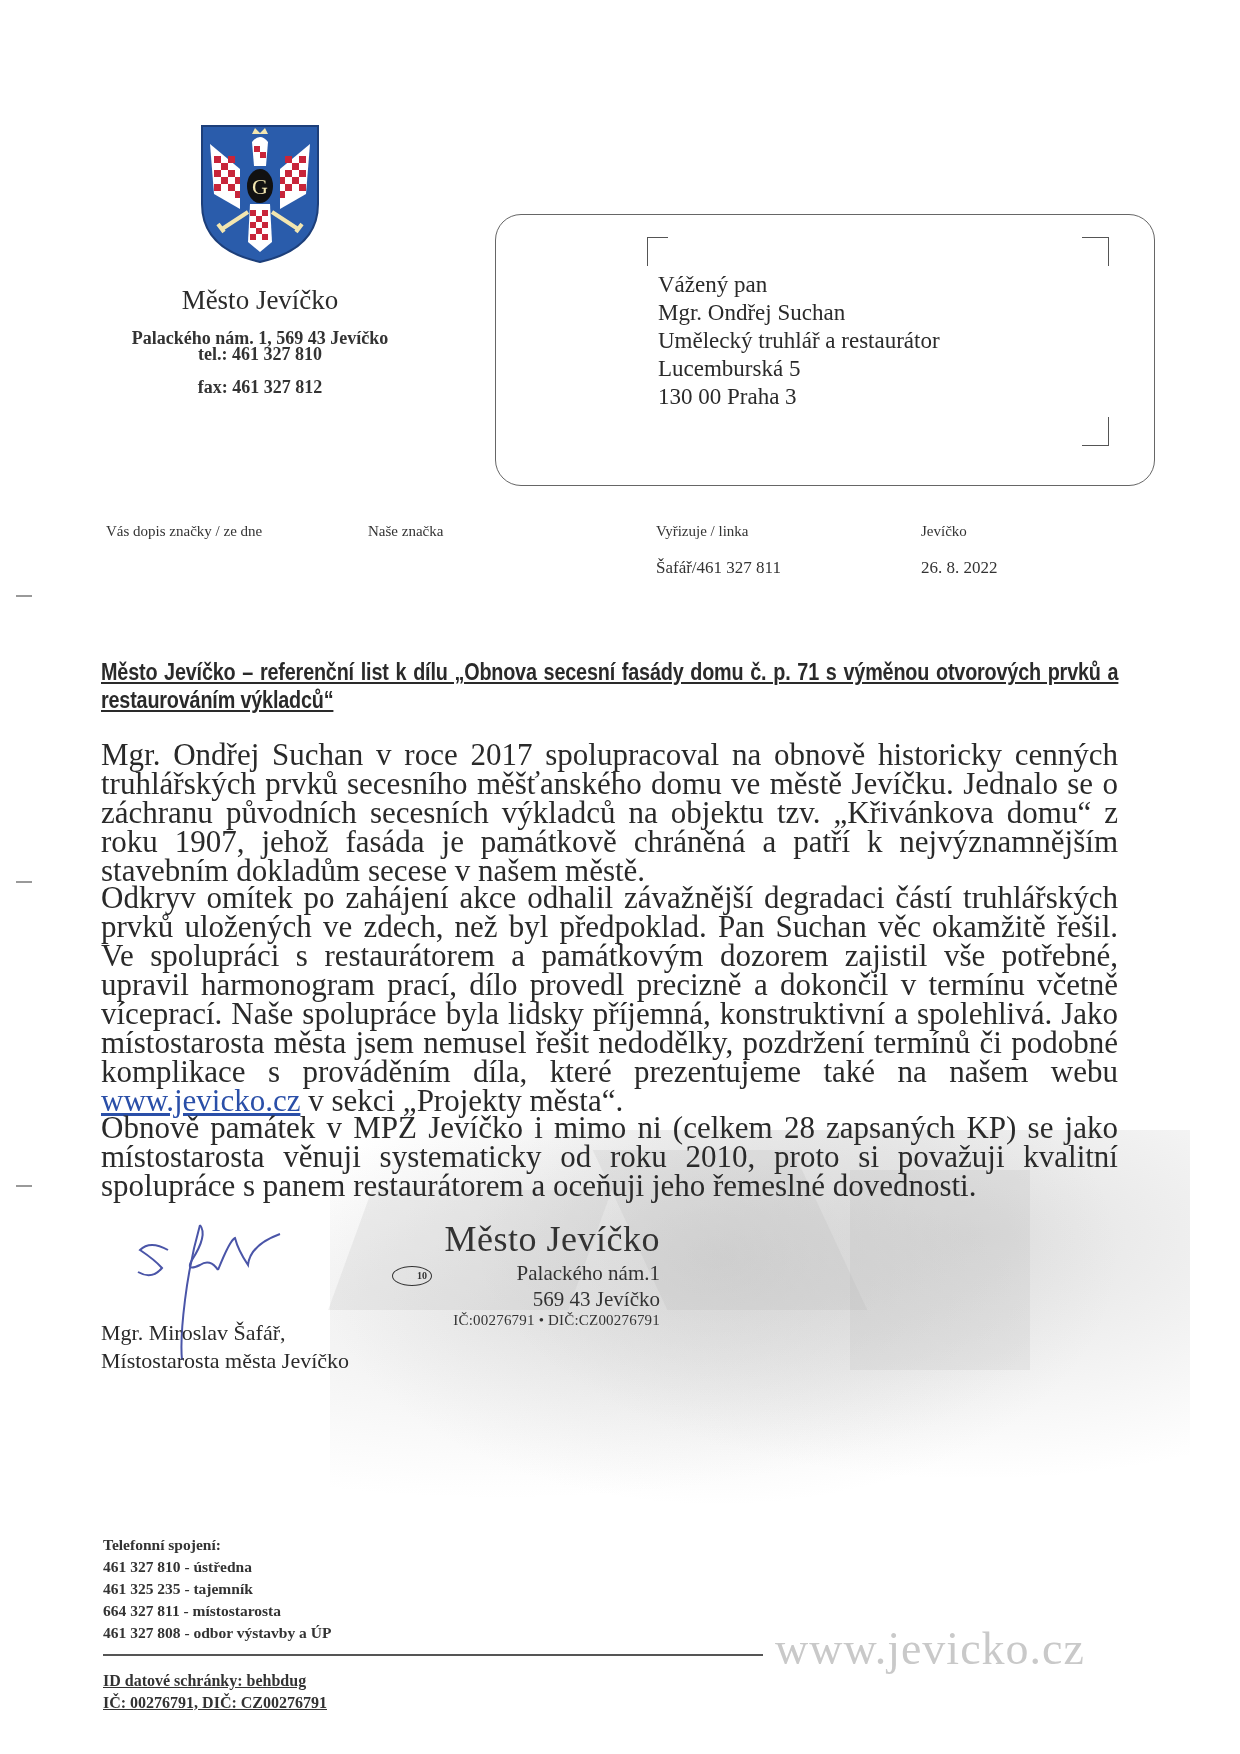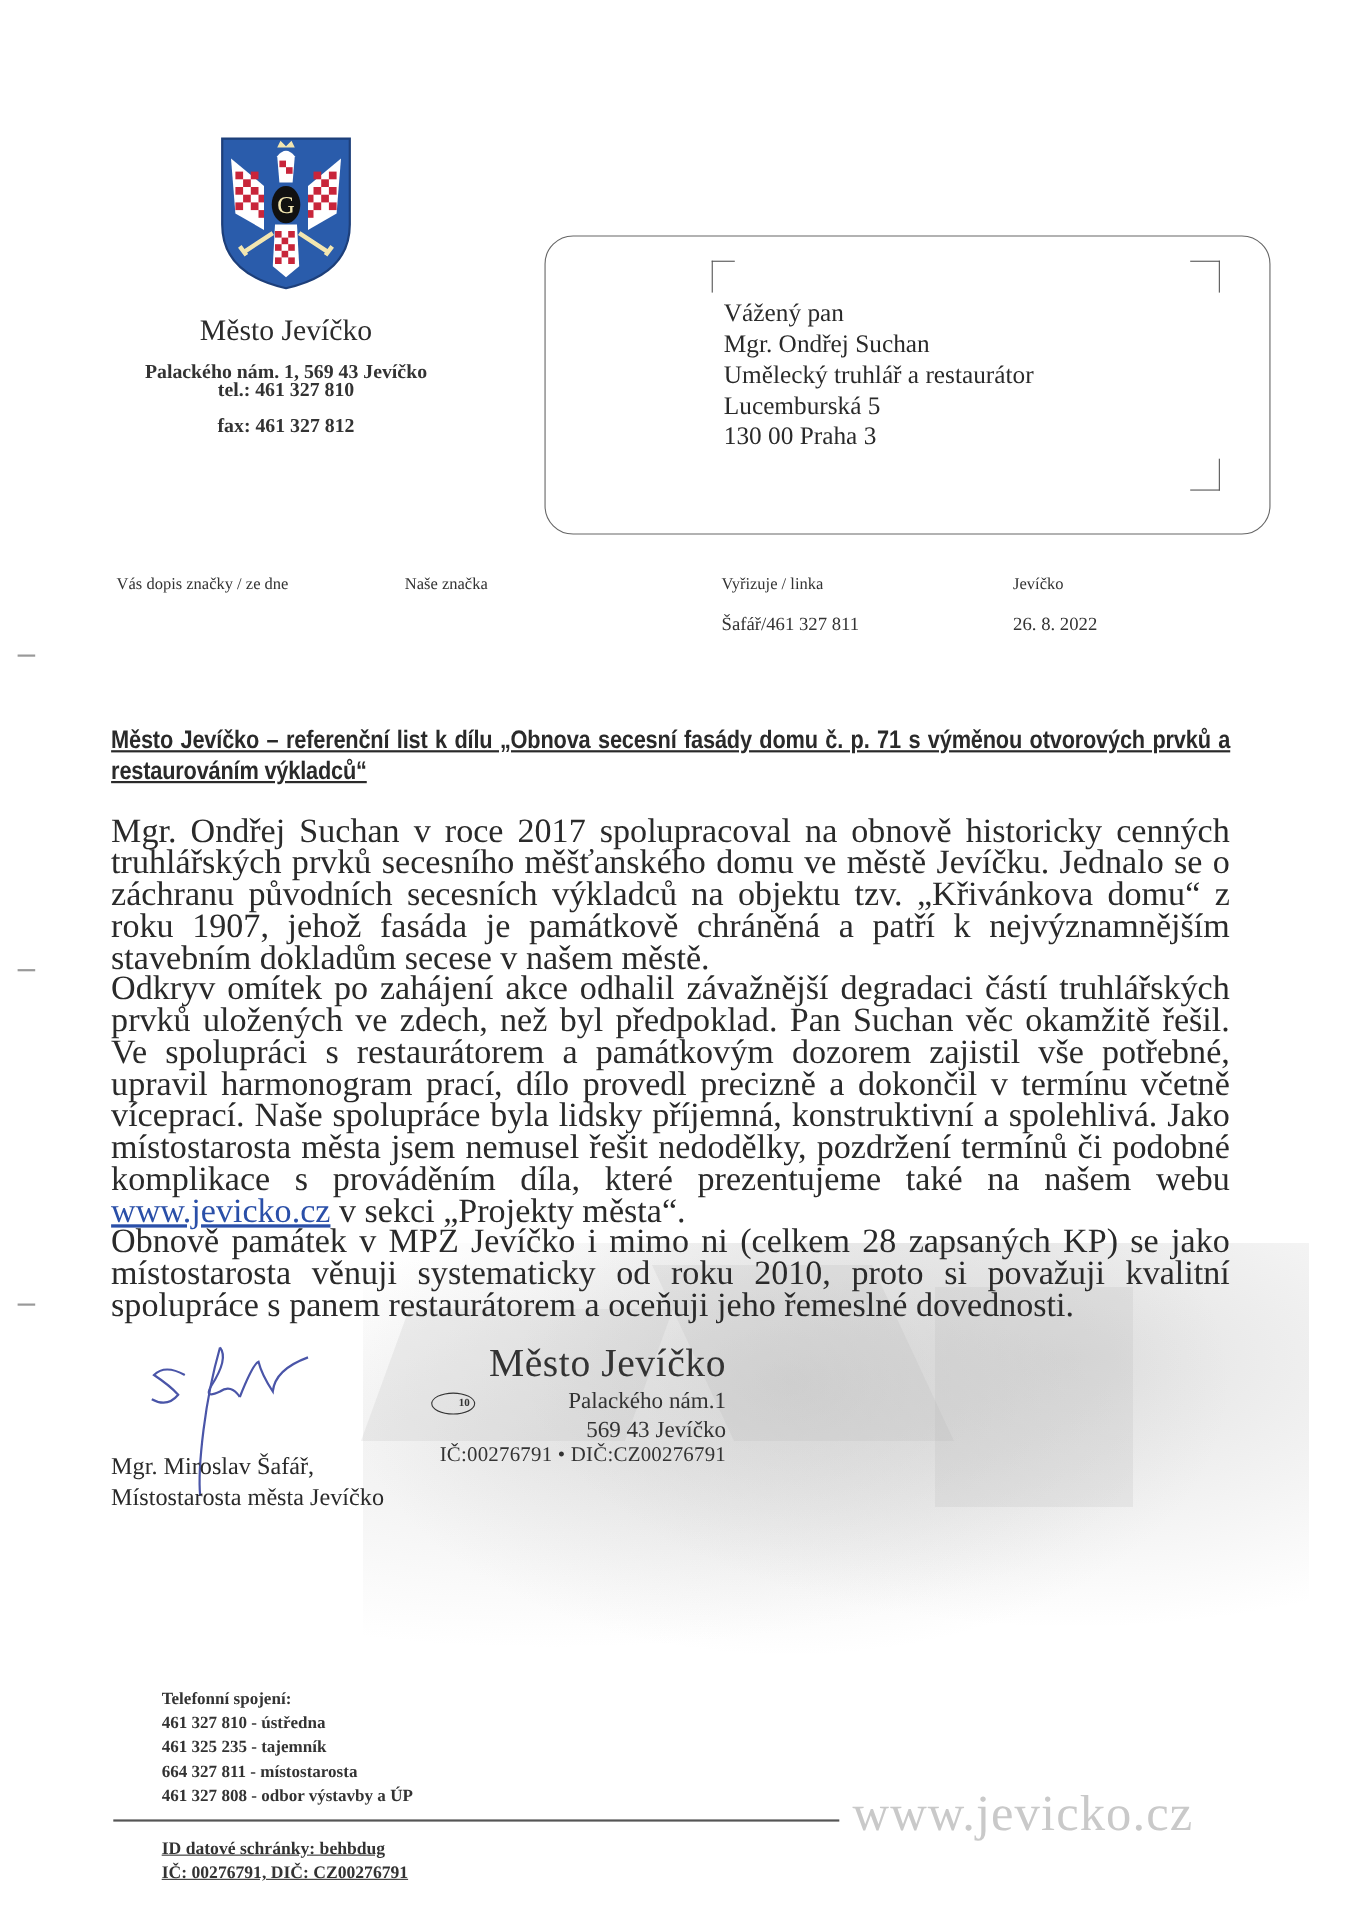--- a/index.html
+++ b/index.html
@@ -61,27 +61,27 @@
   .link { color: #2a4fa8; text-decoration: underline; }
 
   .signature { left: 130px; top: 1220px; width: 160px; height: 145px; }
   .sig-name { left: 101px; font-size: 22px; color: #2a2a2a; }
   .sig-n1 { top: 1320px; }
   .sig-n2 { top: 1348px; }
 
   .stamp { left: 390px; top: 1218px; width: 270px; text-align: right; color: #333; }
   .stamp-title { font-size: 36px; font-family: "Liberation Serif", serif; letter-spacing: 0.5px; }
   .stamp-line { font-size: 21px; line-height: 26px; }
-  .stamp-ids { font-size: 19px; letter-spacing: 0.2px; font-family: Liberation Serif, serif; }
+  .stamp-ids { font-size: 15px; letter-spacing: 0.2px; font-family: Liberation Serif, serif; }
   .stamp-badge {
     position: absolute; left: 2px; top: 48px; width: 18px; height: 18px; border: 1.5px solid #333;
     border-radius: 50%; font-size: 10px; text-align: center; line-height: 18px; font-weight: bold; padding-left: 20px;
   }
 
-  .footer { left: 103px; font-size: 15.5px; font-weight: bold; color: #333; line-height: 22px; margin-left: 44px; }
+  .footer { left: 103px; font-size: 15.5px; font-weight: bold; color: #333; line-height: 22px; }
   .footer-phones { top: 1534px; }
   .footer-rule { left: 103px; top: 1654px; width: 660px; height: 1.5px; background: #555; }
   .footer-ids { top: 1670px; font-weight: normal; font-size: 16px; text-decoration: underline; }
   .footer-ids div { font-weight: bold; }
   .web-mark { left: 775px; top: 1622px; font-size: 46px; color: #c9c9c9; letter-spacing: 1px; font-family: "Liberation Serif", serif; }
 </style>
 </head>
 <body>
 
 <div class="watermark">

